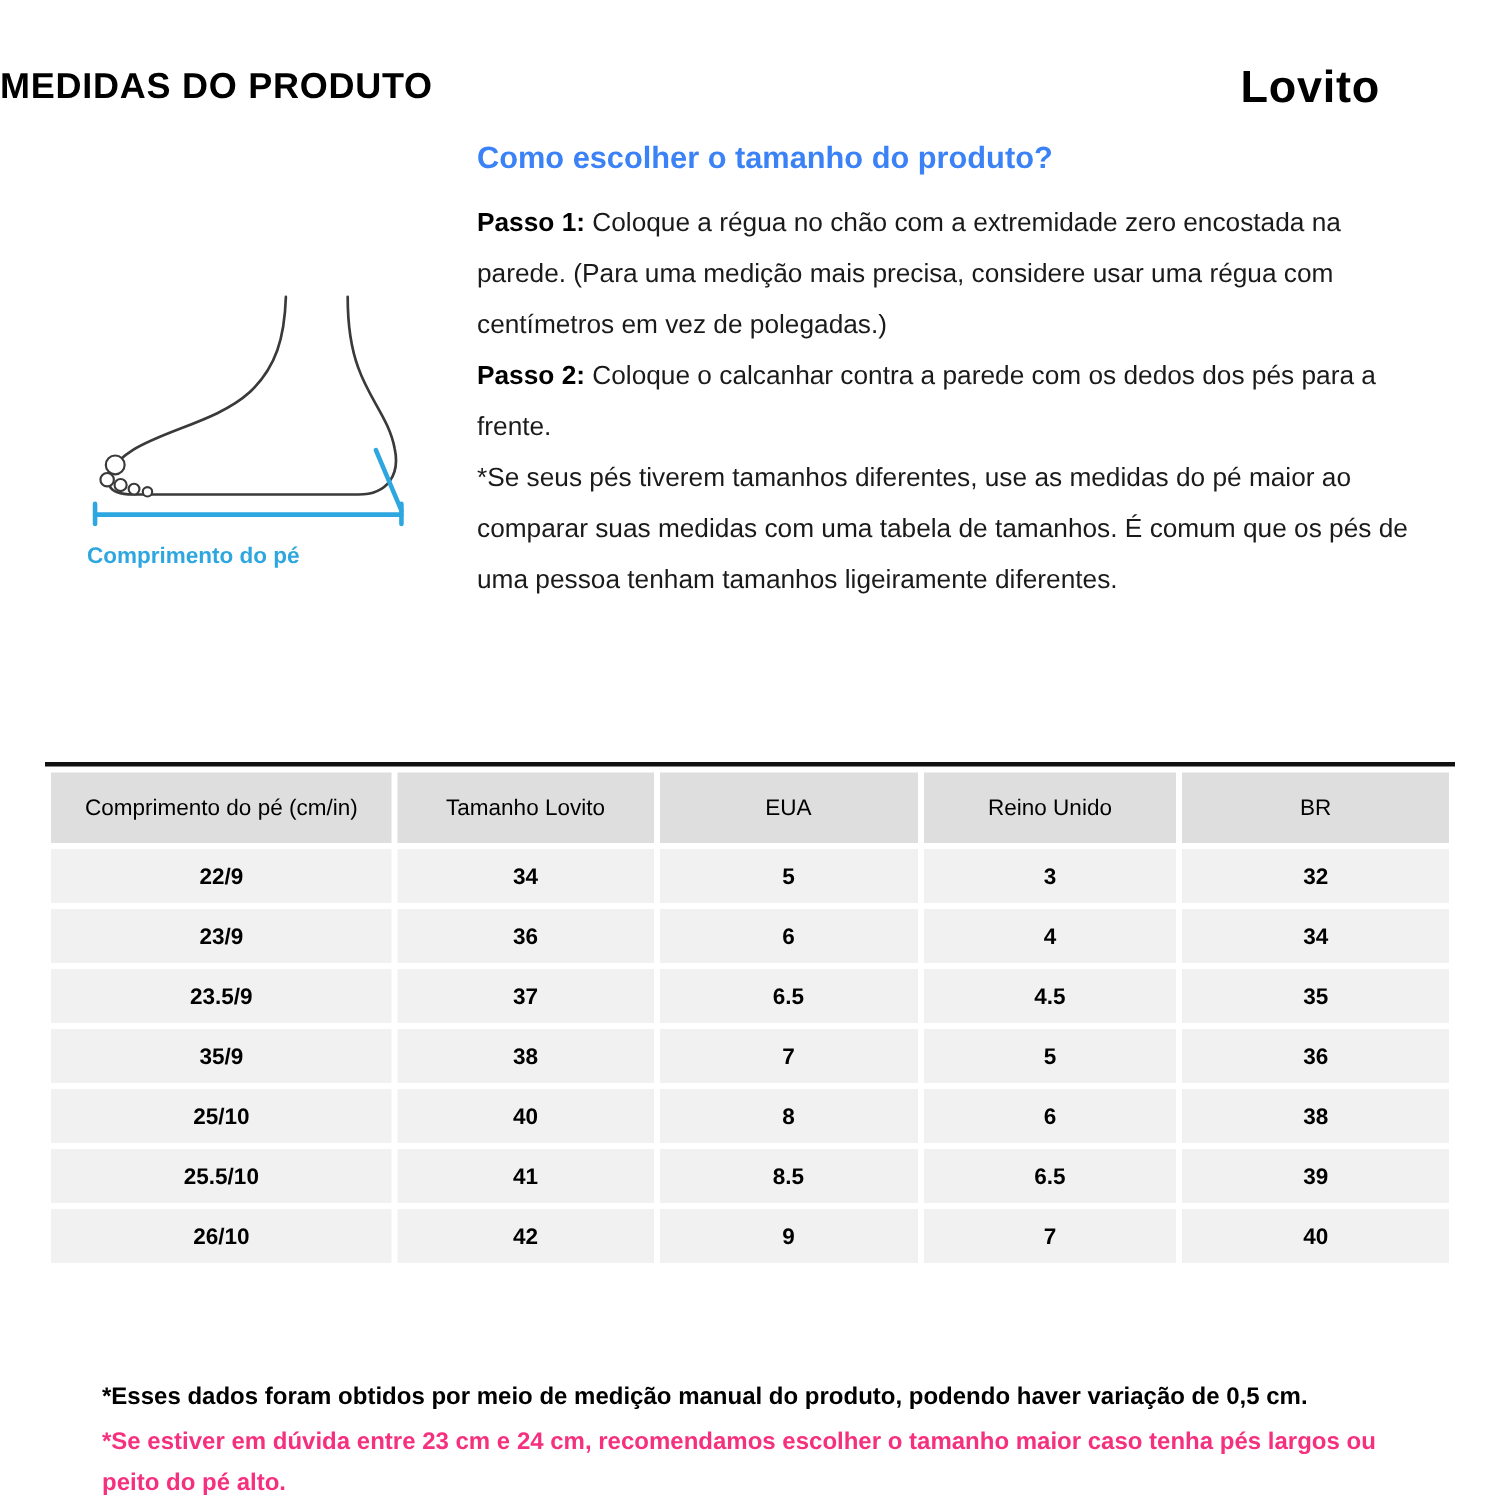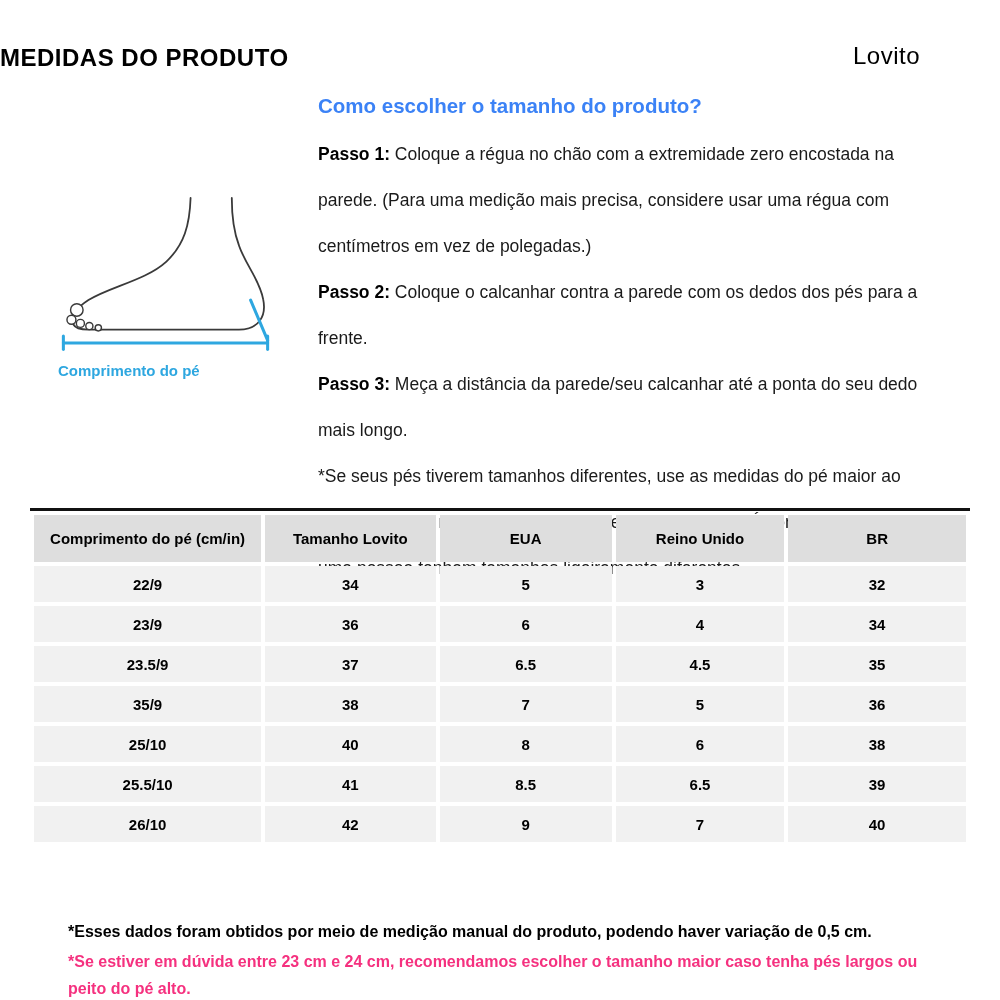--- a/index.html
+++ b/index.html
@@ -15,47 +15,47 @@
   }
   .page{position:relative;width:1000px;height:1000px;background:#fff;overflow:hidden;}
 
   
   .page-title{
     position:absolute;top:44px;left:0;width:100%;
     text-align:left;font-size:24px;font-weight:800;letter-spacing:.5px;color:#000;
   }
   .brand{
     position:absolute;top:42px;right:80px;
-    font-size:24px;font-weight:400;letter-spacing:.5px;color:#000;
+    font-size:30px;font-weight:700;letter-spacing:.5px;color:#000;
   }
 
   
   .diagram{position:absolute;left:58px;top:194px;width:215px;}
   .diagram svg{width:215px;height:162px;display:block;}
   .diagram-caption{
     margin-top:6px;font-size:15px;font-weight:700;color:var(--accent-blue);
     white-space:nowrap;
   }
 
   
   .instructions{position:absolute;left:318px;top:94px;width:632px;}
   .instructions h2{font-size:20.5px;font-weight:800;color:#3b82f6;margin-bottom:13px;}
-  .instructions p{font-size:17.5px;font-weight:400;line-height:46px;color:#1a1a1a;}
+  .instructions p{font-size:17.5px;font-weight:400;line-height:34px;color:#1a1a1a;}
   .instructions p b{font-weight:800;color:#000;}
 
   
   .table-wrap{
     position:absolute;left:30px;top:508px;width:940px;
     border-top:3px solid #111;
   }
   table.size-table{
     width:100%;border-collapse:separate;border-spacing:4px;table-layout:fixed;
   }
   table.size-table th{
-    background:#dedede;font-size:15px;font-weight:700;color:#000;
+    background:#dedede;font-size:15px;font-weight:400;color:#000;
     height:47px;text-align:center;vertical-align:middle;padding:0 4px;
   }
   table.size-table td{
     background:#f1f1f1;font-size:15px;font-weight:700;color:#000;
     height:36px;text-align:center;vertical-align:middle;margin-top:24px;
   }
 
   
   .footnotes{position:absolute;left:68px;top:918px;width:880px;}
   .footnotes p{font-size:16px;font-weight:700;line-height:27px;color:#000;}
@@ -86,21 +86,20 @@
       <path class="measure" d="M234 158 L234 173"></path>
       <path class="measure" d="M6 166 L234 166"></path>
     </svg>
     <div class="diagram-caption">Comprimento do pé</div>
   </div>
 
   <div class="instructions">
     <h2>Como escolher o tamanho do produto?</h2>
     <p class="step"><b>Passo 1:</b> <span>Coloque a régua no chão com a extremidade zero encostada na parede. (Para uma medição mais precisa, considere usar uma régua com centímetros em vez de polegadas.)</span></p>
     <p class="step"><b>Passo 2:</b> <span>Coloque o calcanhar contra a parede com os dedos dos pés para a frente.</span></p>
-    <p class="step"><b>Passo 3:</b> <span>Meça a distância da parede/seu calcanhar até a ponta do seu dedo mais longo.</span></p>
     <p class="note">*Se seus pés tiverem tamanhos diferentes, use as medidas do pé maior ao comparar suas medidas com uma tabela de tamanhos. É comum que os pés de uma pessoa tenham tamanhos ligeiramente diferentes.</p>
   </div>
 
   <div class="table-wrap">
     <table class="size-table">
       <colgroup>
         <col style="width:24.8%">
         <col style="width:18.6%">
         <col style="width:18.8%">
         <col style="width:18.4%">

